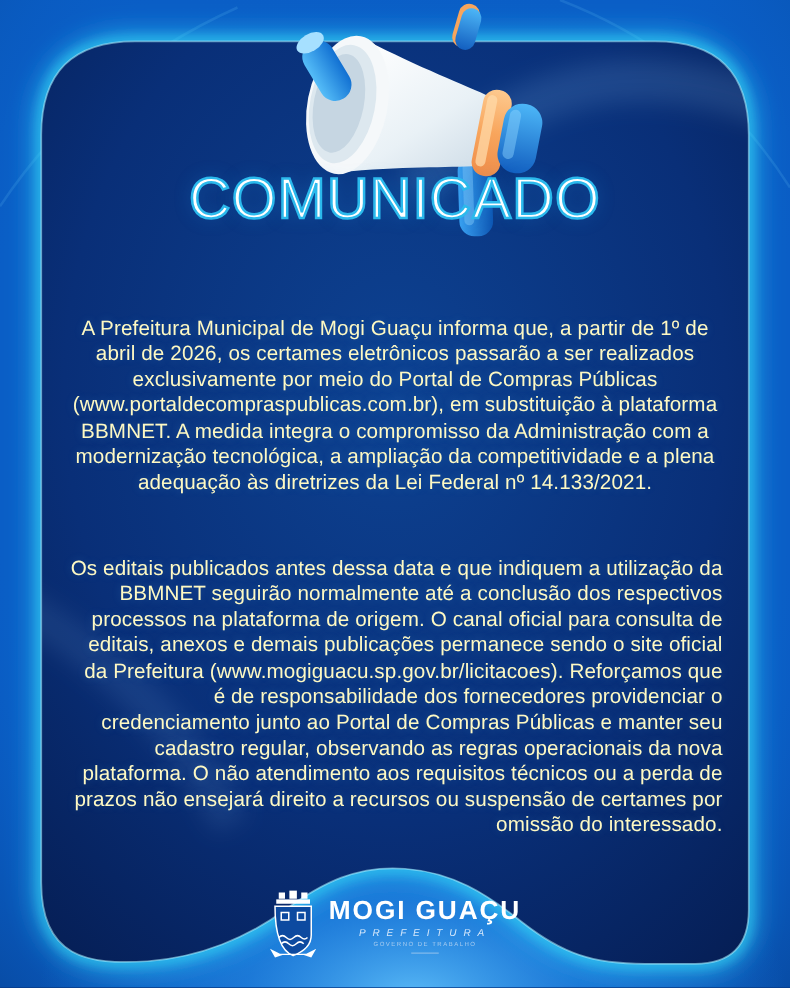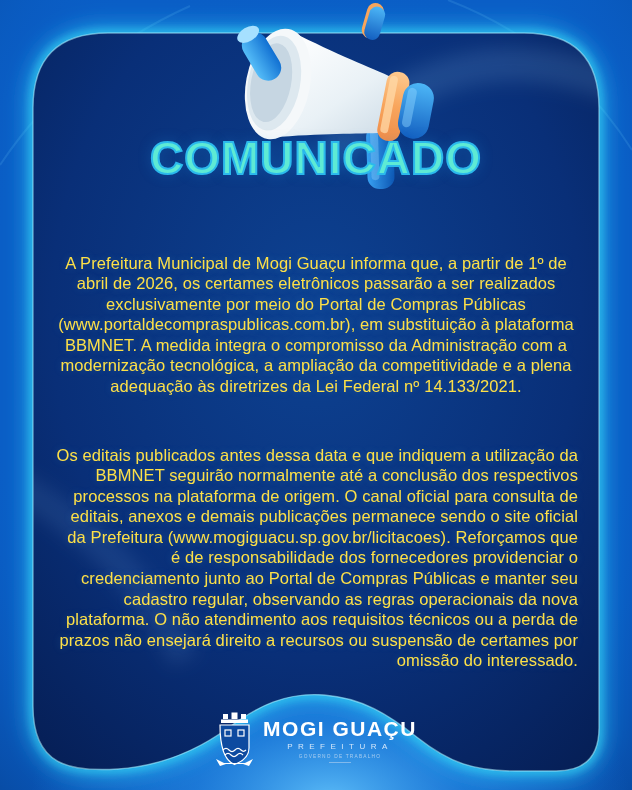--- a/index.html
+++ b/index.html
@@ -6,47 +6,47 @@
   #poster{
     position:relative;width:632px;height:790px;overflow:hidden;
     font-family:"Liberation Sans","DejaVu Sans",sans-serif;
     background:#0a5ec6;
   }
   #bg-svg{position:absolute;left:0;top:0;width:632px;height:790px;display:block;}
   .layer{position:absolute;left:0;top:0;width:100%;}
 
   .title-block{top:138px;text-align:center;line-height:41px;z-index:4;}
   .title-line1{
-    font-size:46px;font-weight:700;letter-spacing:1px;color:#5eead4;
+    font-size:46px;font-weight:400;letter-spacing:1px;color:#ffffff;
     -webkit-text-stroke:2px #2bb9ec;
     text-shadow:0 0 14px rgba(30,150,230,.35);
   }
   .title-line2{
     font-size:52px;font-weight:900;letter-spacing:1px;color:#14ade9;
     -webkit-text-stroke:2px #14ade9;
     text-shadow:0 0 14px rgba(25,140,225,.35);
   }
 
   .body-par{
     position:absolute;left:54px;width:524px;z-index:4;
-    text-align:center;color:#fde047;font-size:16.5px;line-height:20.6px;
+    text-align:center;color:#fef9c3;font-size:16.5px;line-height:20.6px;
     font-weight:500;letter-spacing:.1px;
     text-shadow:0 0 8px rgba(110,190,255,.22);
   }
   #paragraph-1{top:236px;}
   #paragraph-2{top:428px;text-align:right;}
 
   .footer-block{
     position:absolute;left:0;top:712px;width:100%;z-index:5;
     display:flex;align-items:center;justify-content:center;gap:10px;
   }
   .crest{width:38px;height:56px;flex:0 0 auto;}
   .footer-text{text-align:center;color:#ffffff;}
   .footer-city{font-size:21px;font-weight:900;letter-spacing:1.5px;line-height:22px;}
-  .footer-org{font-size:8px;letter-spacing:5.5px;color:#d4e7fa;margin-top:2px;line-height:9px;}
+  .footer-org{font-size:8px;letter-spacing:5.5px;color:#d4e7fa;margin-top:2px;line-height:9px;font-style:italic;}
   .footer-tagline{font-size:4.8px;letter-spacing:1.2px;color:#a9cdf0;margin-top:3px;line-height:6px;}
   .footer-rule{width:22px;height:1px;background:#a9cdf0;opacity:.65;margin:2px auto 0;}
 </style>
 </head>
 <body>
 
 <div id="poster">
 
   <svg id="bg-svg" width="632" height="790" viewBox="0 0 632 790" xmlns="http://www.w3.org/2000/svg">
     <defs>

